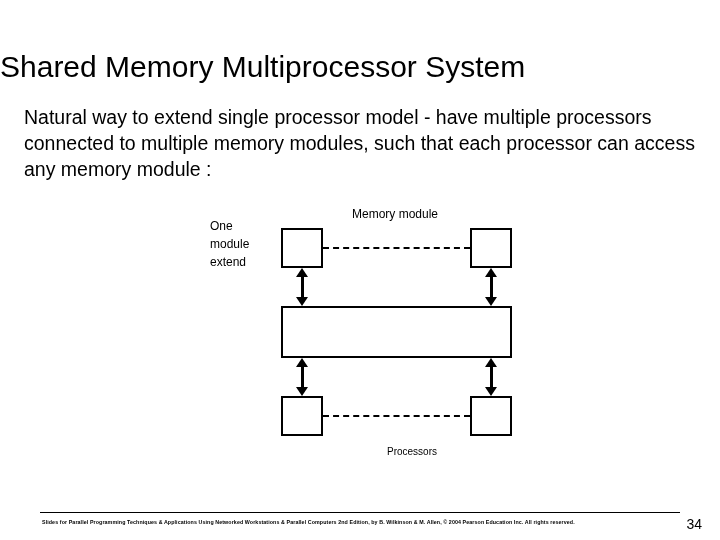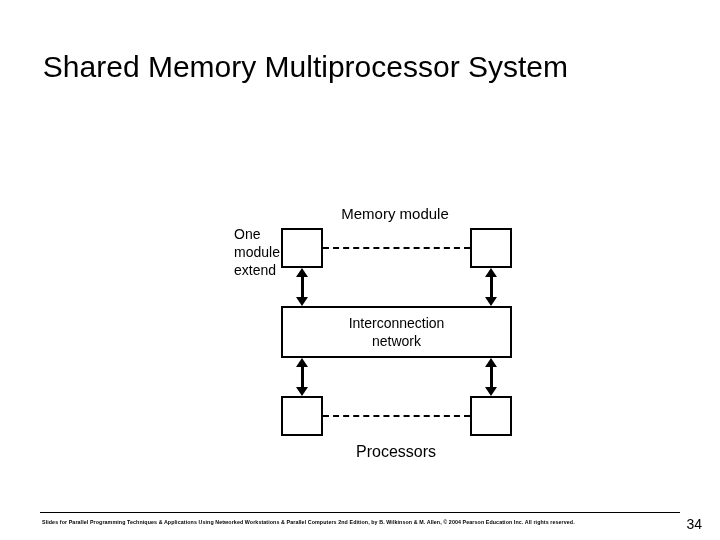--- a/index.html
+++ b/index.html
@@ -23,21 +23,21 @@
     width: 720px;
     height: 540px;
   }
 
   
   #slide-title {
     position: absolute;
     left: 0;
     top: 30px;
     width: 568px;
-    text-align: right;
+    text-align: left;
     font-size: 30px;
     font-weight: normal;
     letter-spacing: 0px;
     line-height: 34px;
     white-space: nowrap;
   }
 
   
   #body-text {
     position: absolute;
@@ -147,41 +147,40 @@
   #arrow-net-proc-left   { left: 295px; }
   #arrow-net-proc-right  { left: 484px; }
 
   
   #memory-module-label {
     position: absolute;
     left: 300px;
     top: 10px;
     width: 190px;
     text-align: center;
-    font-size: 15px;
+    font-size: 12px;
     line-height: 18px;
     white-space: nowrap;
   }
   #address-space-label {
     position: absolute;
     left: 210px;
-    top: 30px;
+    top: 22px;
     width: 70px;
     text-align: left;
-    font-size: 14px;
-    line-height: 18px;
-    margin-left: 24px;
+    font-size: 12px;
+    line-height: 18px;
   }
   #processors-label {
     position: absolute;
-    left: 301px;
+    left: 317px;
     top: 248px;
     width: 190px;
     text-align: center;
-    font-size: 16px;
+    font-size: 10px;
     line-height: 18px;
   }
 
   
   #footer-rule {
     position: absolute;
     left: 40px;
     top: 512px;
     width: 640px;
     height: 0;
@@ -208,20 +207,21 @@
     text-align: right;
   }
 </style>
 </head>
 <body>
 
 <div id="slide">
 
   <h1 id="slide-title">Shared Memory Multiprocessor System</h1>
 
+  <p id="body-text">Natural way to extend single processor model - have multiple processors connected to multiple memory modules, such that each processor can access any memory module :</p>
 
   <div id="diagram">
 
     <div id="memory-module-label">Memory module</div>
 
     <div id="address-space-label">
       <div>One</div>
       <div>module</div>
       <div>extend</div>
     </div>
@@ -236,24 +236,20 @@
       <span class="shaft"></span>
       <span class="head-dn"></span>
     </div>
     <div class="arrow-v arrow-upper" id="arrow-mem-right-net">
       <span class="head-up"></span>
       <span class="shaft"></span>
       <span class="head-dn"></span>
     </div>
 
     <div class="box" id="interconnect-box"></div>
-    <div id="interconnect-label">
-      <div>Interconnection</div>
-      <div>network</div>
-    </div>
 
     <div class="arrow-v arrow-lower" id="arrow-net-proc-left">
       <span class="head-up"></span>
       <span class="shaft"></span>
       <span class="head-dn"></span>
     </div>
     <div class="arrow-v arrow-lower" id="arrow-net-proc-right">
       <span class="head-up"></span>
       <span class="shaft"></span>
       <span class="head-dn"></span>

